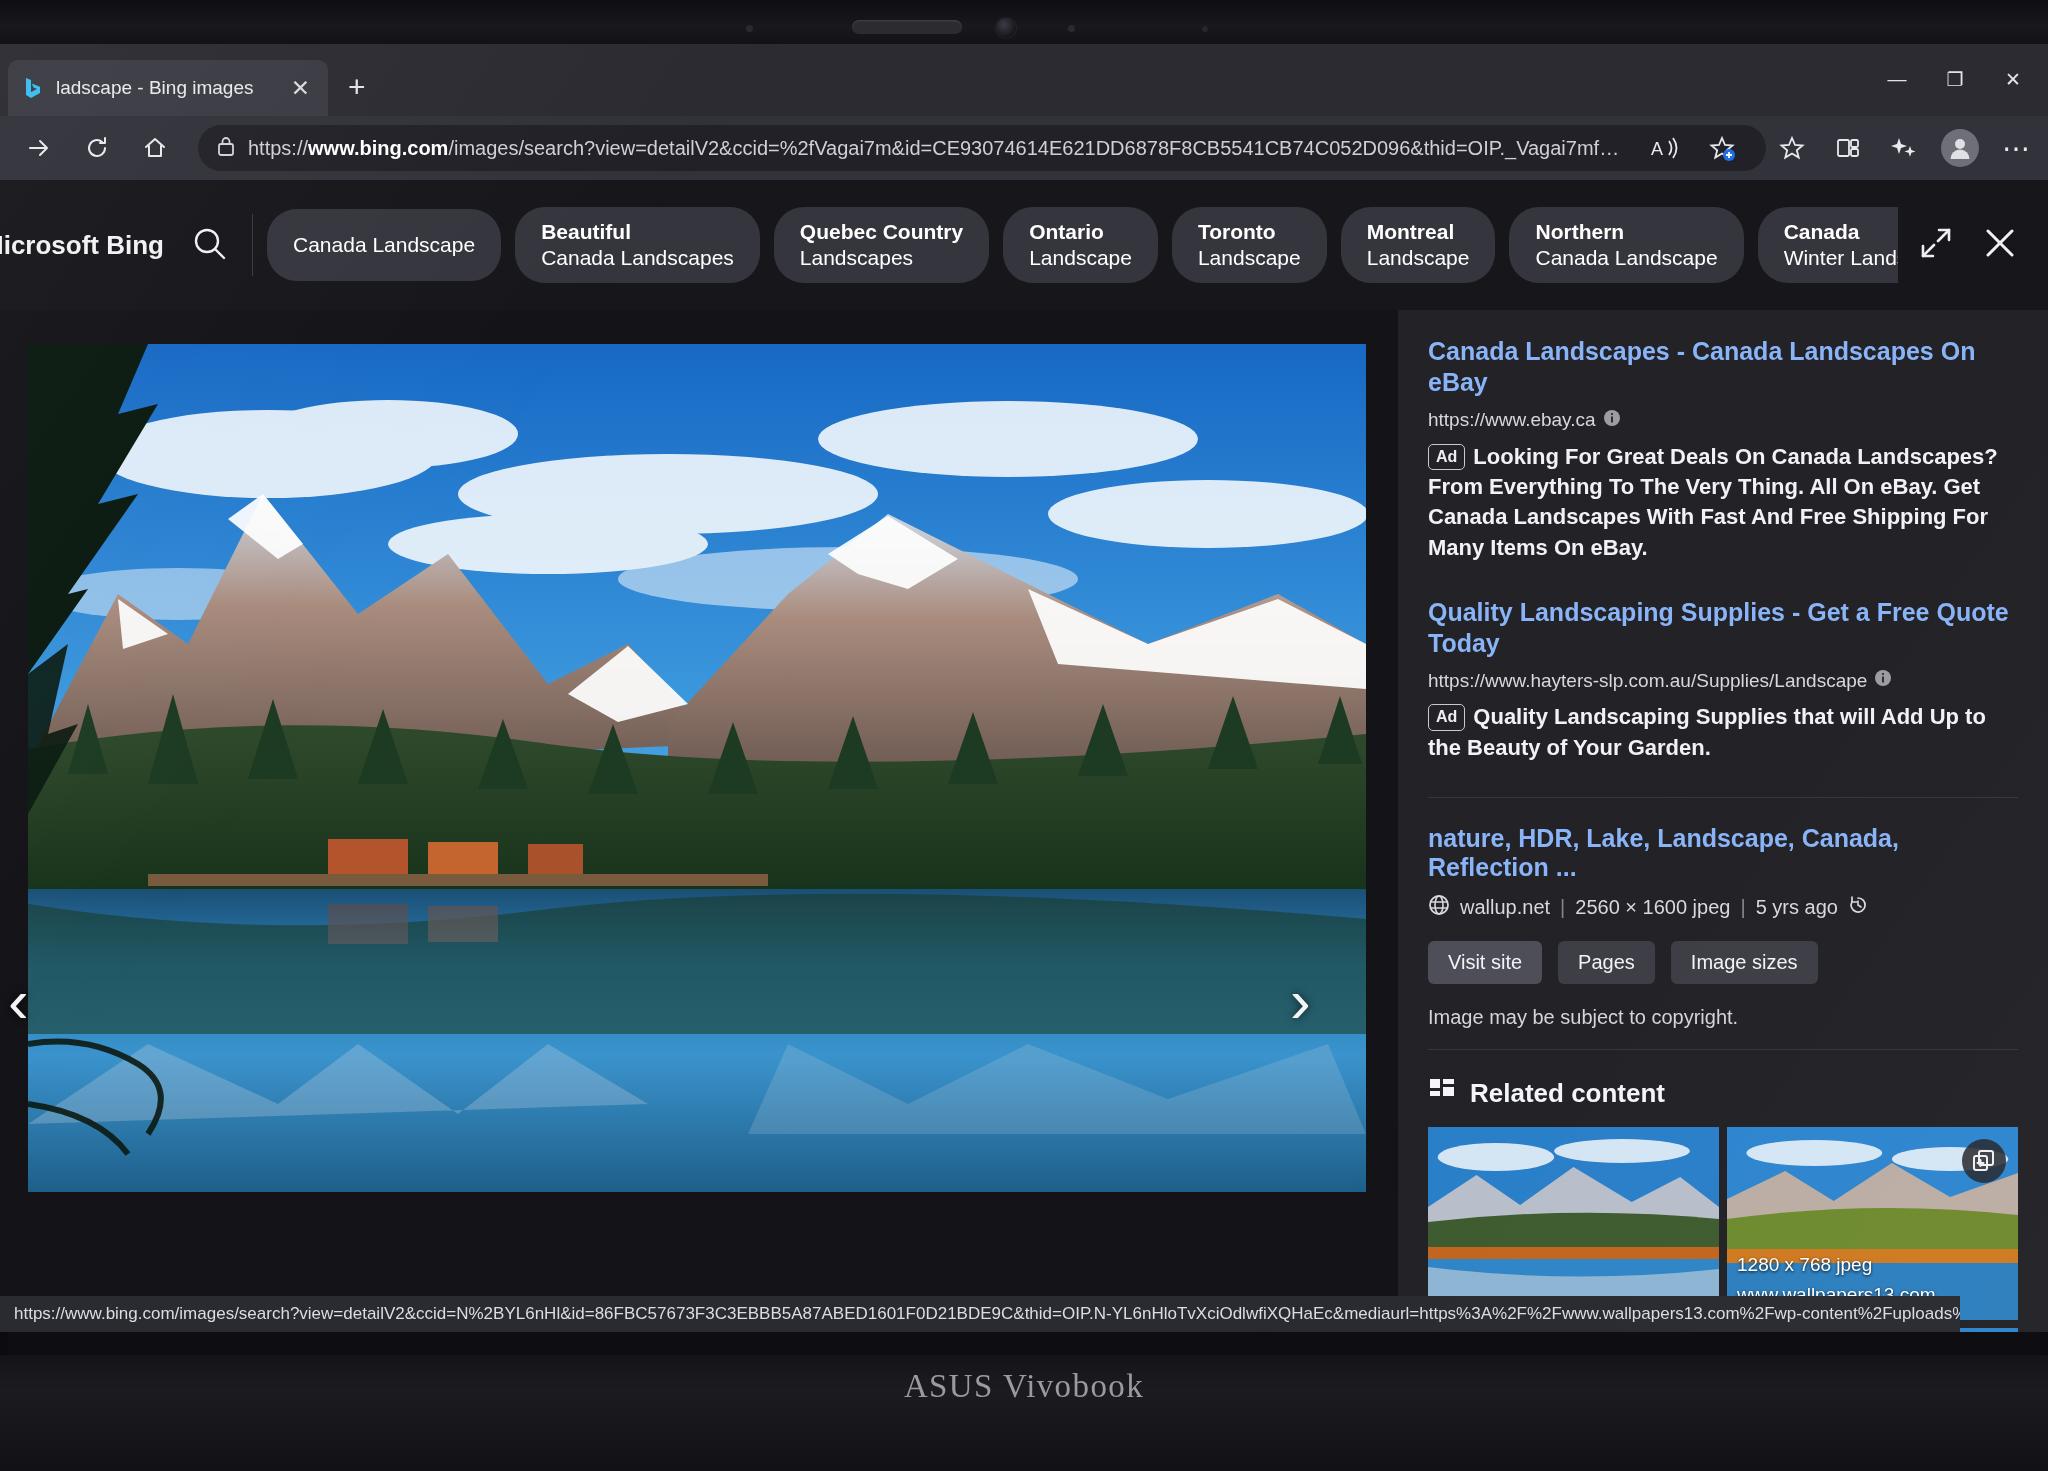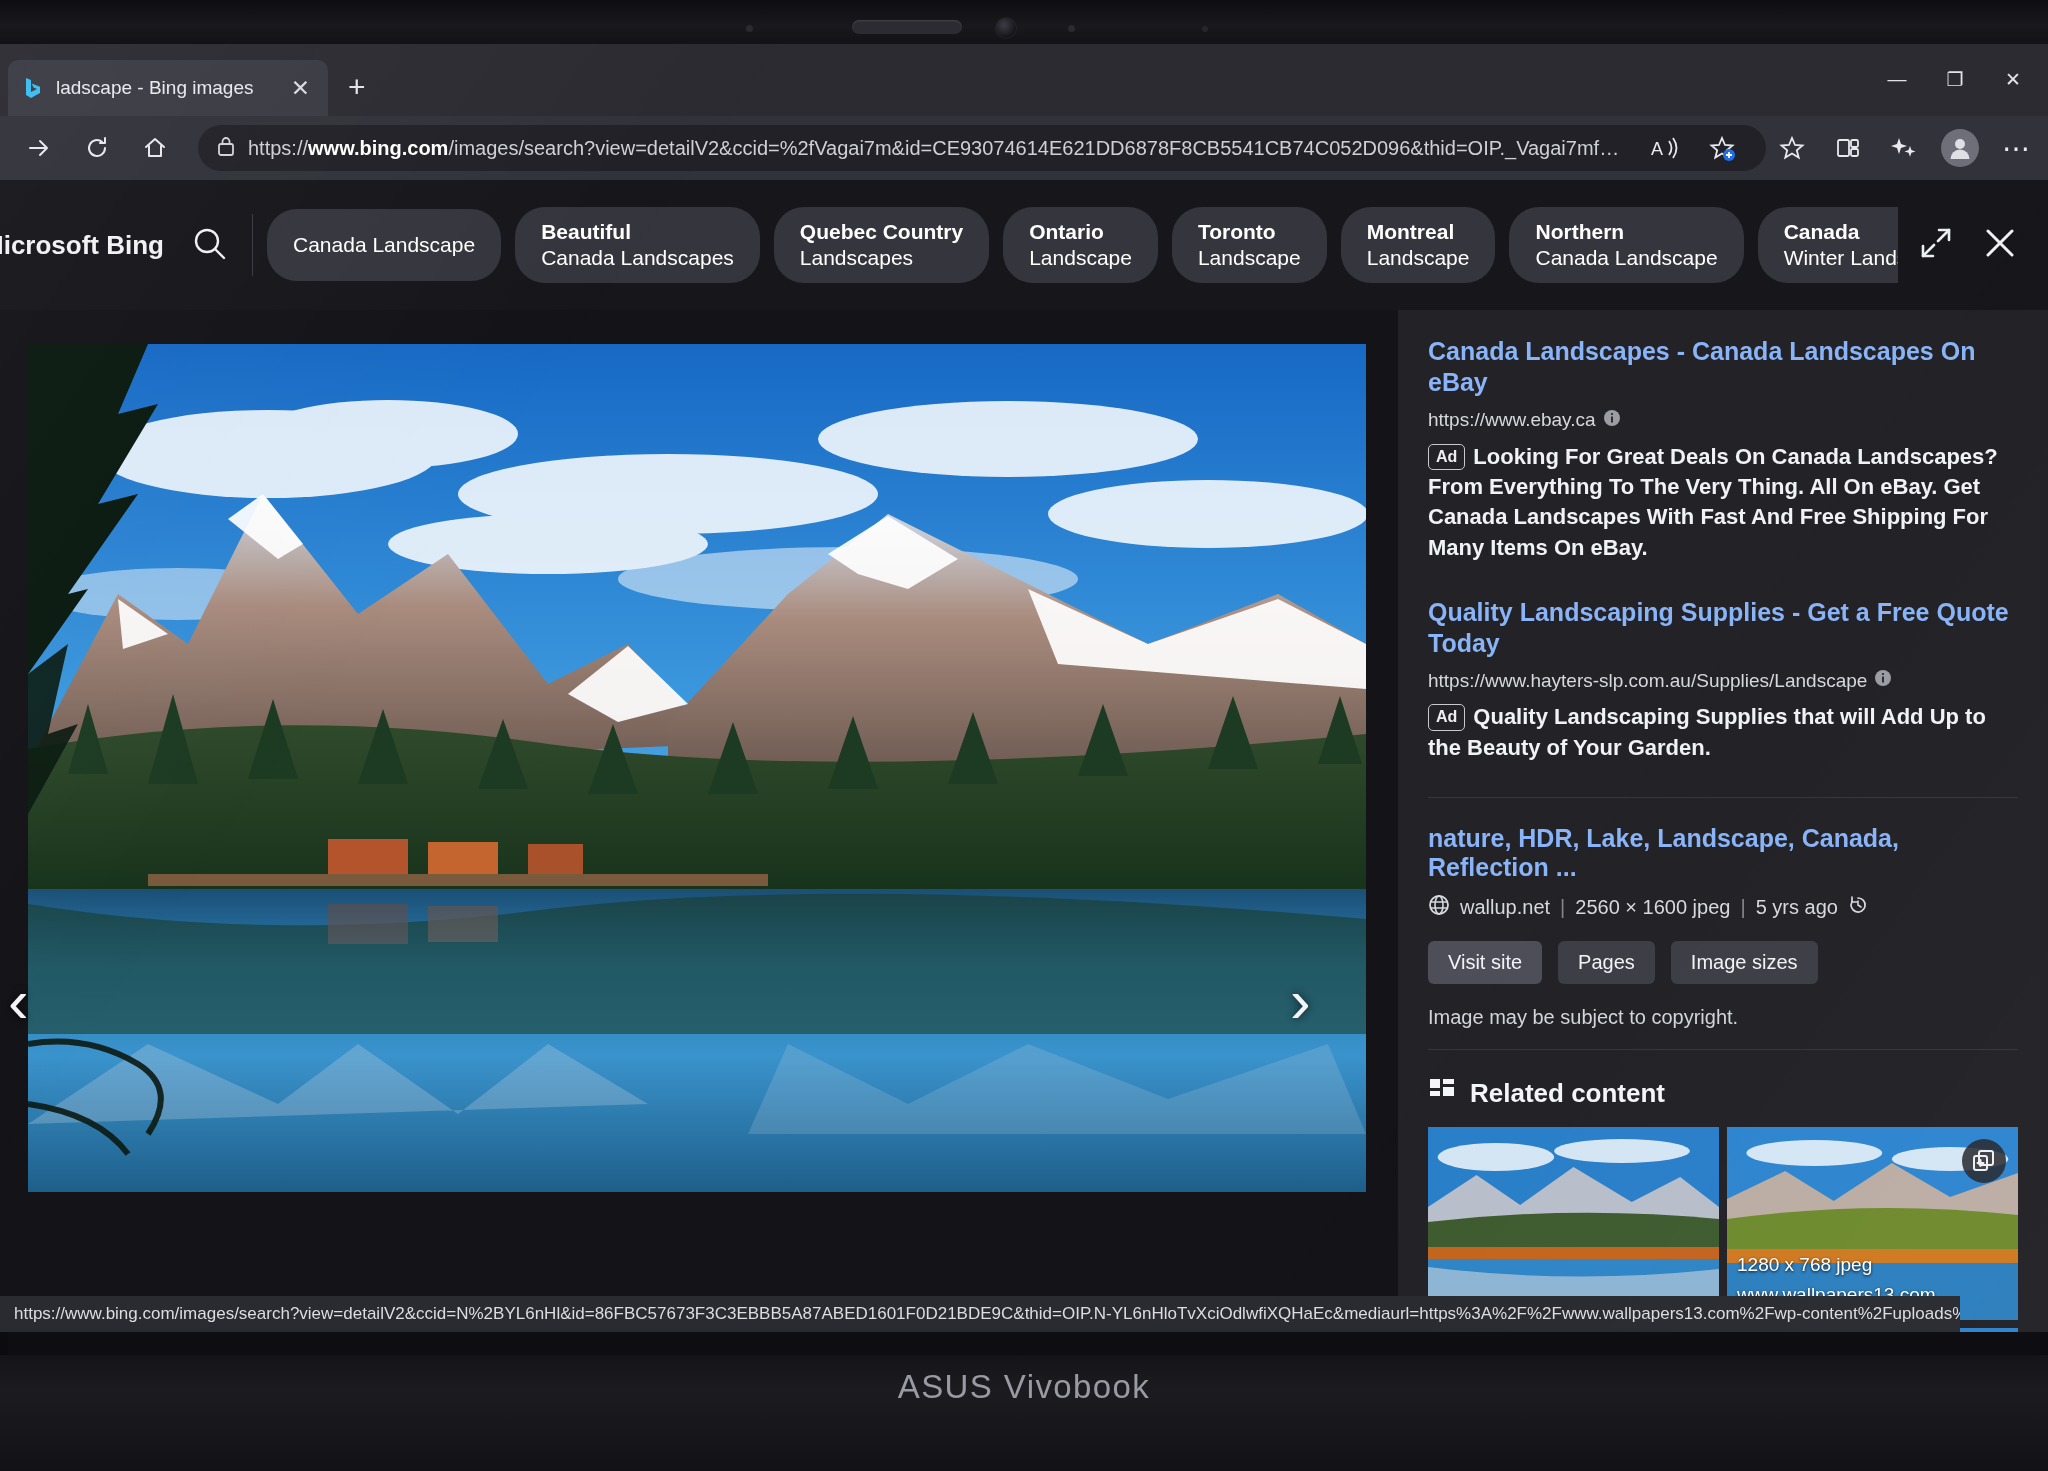--- a/index.html
+++ b/index.html
@@ -33,21 +33,21 @@
   .cam-dot.l { left:746px; } .cam-dot.r { left:1068px; }
   .cam-dot2 { position:absolute; width:6px; height:6px; border-radius:50%; background:#26262c; top:26px; left:1202px;}
 
   .bezel-bottom {
     position:absolute; left:0; top:1355px; width:2048px; height:116px;
     background: linear-gradient(180deg,#141418 0%,#1b1b20 30%,#121216 100%);
   }
   .brand {
     position:absolute; left:0; right:0; top:1368px;
     text-align:center; color:#9a9aa2; font-size:33px; letter-spacing:1.4px;
-    font-family:Liberation Sans, sans-serif;
+    font-family:Liberation Serif, serif;
   }
   .bezel-left  { position:absolute; left:0; top:48px; width:8px; height:1307px; background:#0c0c10;}
   .bezel-right { position:absolute; right:0; top:48px; width:8px; height:1307px; background:#0c0c10;}
 
   
   #screen {
     position:absolute; left:0; top:44px; width:2048px; height:1288px;
     background:#1f1f23; overflow:hidden;
     
   }

